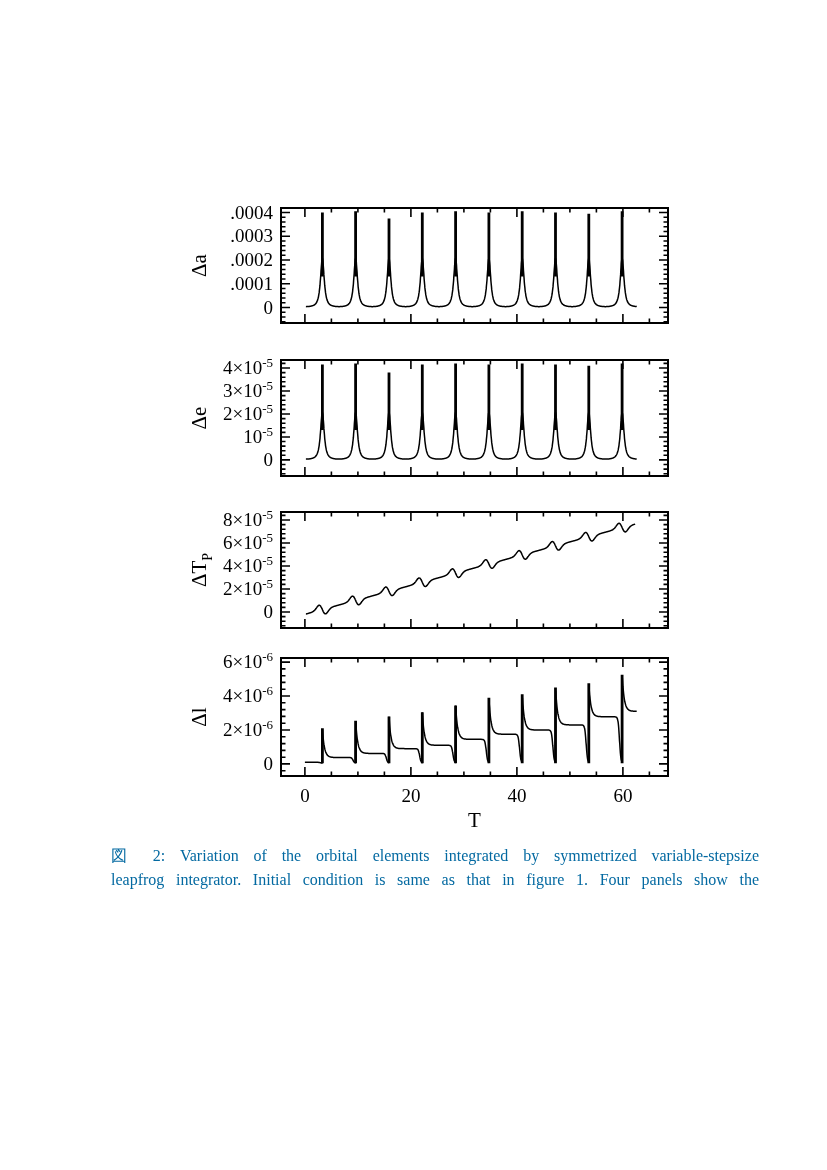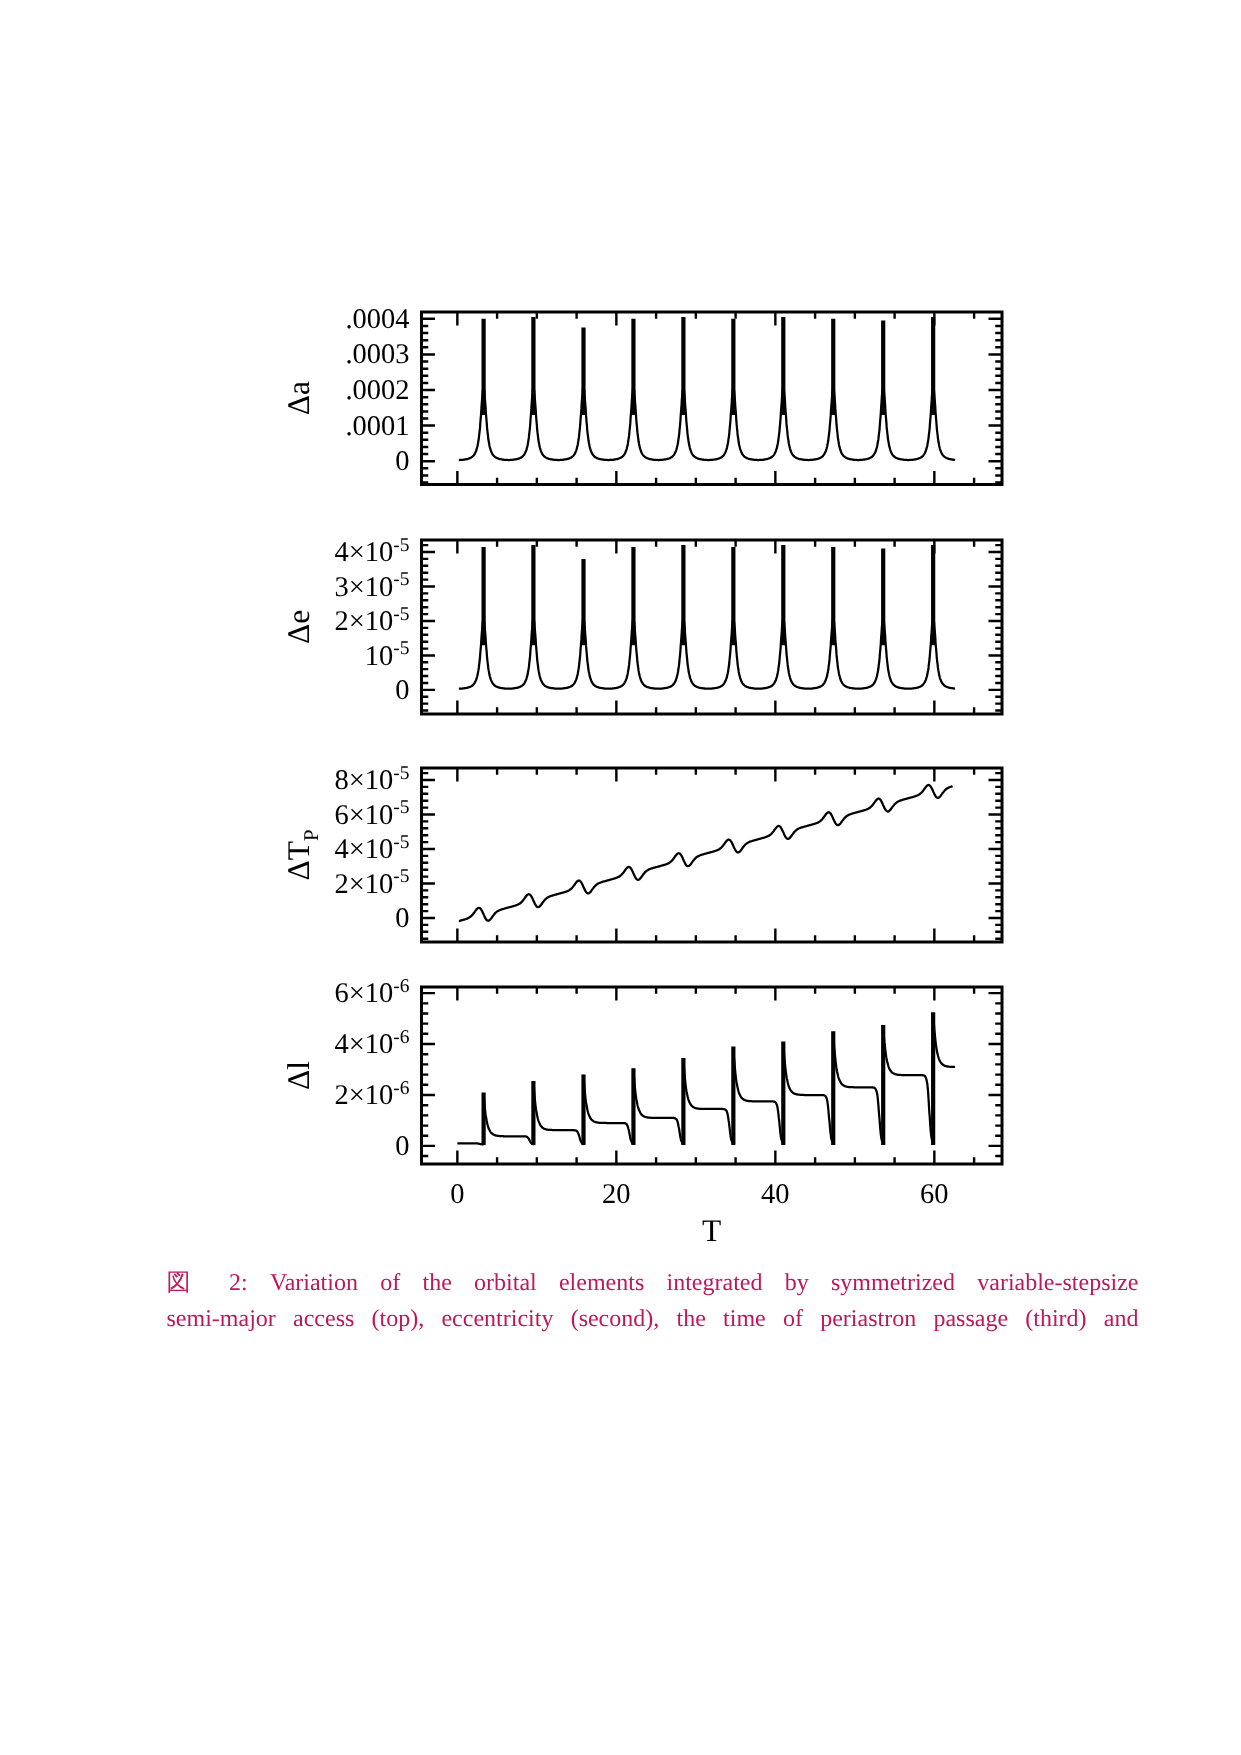--- a/index.html
+++ b/index.html
@@ -1,20 +1,20 @@
 <!DOCTYPE html>
 <html><head>
 <meta charset="utf-8">
 <style>
   html,body{margin:0;padding:0;background:#ffffff;}
   .page{position:relative;width:827px;height:1170px;background:#ffffff;overflow:hidden;
         font-family:"Liberation Serif","DejaVu Serif",serif;color:#000;}
   svg text{font-family:"Liberation Serif","DejaVu Serif",serif;fill:#000;}
   .caption{position:absolute;left:111px;top:844px;width:648px;
-           font-size:16px;line-height:23.9px;color:#be185d;}
+           font-size:16px;line-height:23.9px;color:#0369a1;}
   .cap-line{text-align:justify;text-align-last:justify;}
   .cap-line.last{text-align-last:left;}
 </style>
 </head>
 <body>
 
 <div class="page">
   <svg id="fig" width="827" height="835" viewBox="0 0 827 835">
       <g>
         <rect x="281" y="208" width="387" height="115" fill="none" stroke="#000000" stroke-width="2"></rect>
@@ -63,15 +63,15 @@
         <text x="516.9" y="802" text-anchor="middle" font-size="19">40</text>
         <text x="622.9" y="802" text-anchor="middle" font-size="19">60</text>
         <text x="474.5" y="827" text-anchor="middle" font-size="21">T</text>
         <text x="0" y="0" text-anchor="middle" font-size="21" transform="translate(206 717) rotate(-90)">Δl</text>
         <path d="M304.9 762.2L305.1 762.2L305.3 762.2L305.5 762.2L305.7 762.2L305.9 762.2L306.1 762.2L306.3 762.2L306.6 762.2L306.8 762.2L307 762.2L307.2 762.2L307.4 762.2L307.6 762.2L307.8 762.2L308 762.2L308.2 762.2L308.5 762.2L308.7 762.2L308.9 762.2L309.1 762.2L309.3 762.2L309.5 762.2L309.7 762.2L309.9 762.2L310.2 762.2L310.4 762.2L310.6 762.2L310.8 762.2L311 762.2L311.2 762.2L311.4 762.2L311.6 762.2L311.9 762.2L312.1 762.2L312.3 762.2L312.5 762.2L312.7 762.2L312.9 762.2L313.1 762.2L313.3 762.2L313.6 762.2L313.8 762.2L314 762.2L314.2 762.2L314.4 762.2L314.6 762.2L314.8 762.2L315 762.2L315.2 762.2L315.5 762.2L315.7 762.2L315.9 762.3L316.1 762.3L316.3 762.3L316.5 762.3L316.7 762.3L316.9 762.3L317.2 762.3L317.4 762.3L317.6 762.3L317.8 762.3L318 762.3L318.2 762.3L318.4 762.3L318.6 762.4L318.9 762.4L319.1 762.4L319.3 762.5L319.5 762.5L319.7 762.6L319.9 762.6L320.1 762.7L320.3 762.7L320.5 762.8L320.8 762.8L321 762.8L321.2 762.9L321.4 762.9L321.6 762.9L321.8 762.9L322 762.9L322.2 762.9L322.5 729.8L322.7 732.6L322.9 735L323.1 737.3L323.3 739.3L323.5 741.1L323.7 742.8L323.9 744.2L324.2 745.6L324.4 746.8L324.6 747.8L324.8 748.8L325 749.7L325.2 750.4L325.4 751.1L325.6 751.8L325.8 752.4L326.1 752.9L326.3 753.3L326.5 753.7L326.7 754.1L326.9 754.5L327.1 754.8L327.3 755L327.5 755.3L327.8 755.5L328 755.7L328.2 755.9L328.4 756L328.6 756.2L328.8 756.3L329 756.4L329.2 756.5L329.5 756.6L329.7 756.7L329.9 756.8L330.1 756.9L330.3 756.9L330.5 757L330.7 757L330.9 757.1L331.2 757.1L331.4 757.2L331.6 757.2L331.8 757.2L332 757.3L332.2 757.3L332.4 757.3L332.6 757.3L332.8 757.3L333.1 757.4L333.3 757.4L333.5 757.4L333.7 757.4L333.9 757.4L334.1 757.4L334.3 757.4L334.5 757.4L334.8 757.4L335 757.4L335.2 757.4L335.4 757.4L335.6 757.5L335.8 757.5L336 757.5L336.2 757.5L336.5 757.5L336.7 757.5L336.9 757.5L337.1 757.5L337.3 757.5L337.5 757.5L337.7 757.5L337.9 757.5L338.1 757.5L338.4 757.5L338.6 757.5L338.8 757.5L339 757.5L339.2 757.5L339.4 757.5L339.6 757.5L339.8 757.5L340.1 757.5L340.3 757.5L340.5 757.5L340.7 757.5L340.9 757.5L341.1 757.5L341.3 757.5L341.5 757.5L341.8 757.5L342 757.5L342.2 757.5L342.4 757.5L342.6 757.5L342.8 757.5L343 757.5L343.2 757.5L343.5 757.5L343.7 757.5L343.9 757.5L344.1 757.5L344.3 757.5L344.5 757.5L344.7 757.5L344.9 757.5L345.1 757.5L345.4 757.5L345.6 757.5L345.8 757.5L346 757.5L346.2 757.5L346.4 757.5L346.6 757.5L346.8 757.5L347.1 757.5L347.3 757.5L347.5 757.5L347.7 757.5L347.9 757.5L348.1 757.5L348.3 757.5L348.5 757.5L348.8 757.5L349 757.5L349.2 757.5L349.4 757.5L349.6 757.5L349.8 757.5L350 757.6L350.2 757.6L350.4 757.6L350.7 757.7L350.9 757.7L351.1 757.8L351.3 757.9L351.5 758.1L351.7 758.2L351.9 758.5L352.1 758.7L352.4 759L352.6 759.4L352.8 759.8L353 760.2L353.2 760.6L353.4 761L353.6 761.4L353.8 761.7L354.1 762L354.3 762.2L354.5 762.4L354.7 762.5L354.9 762.6L355.1 762.7L355.3 762.7L355.5 762.8L355.7 722.3L356 725.4L356.2 728.2L356.4 730.7L356.6 733L356.8 735.1L357 736.9L357.2 738.5L357.4 740L357.7 741.4L357.9 742.6L358.1 743.7L358.3 744.6L358.5 745.5L358.7 746.3L358.9 747L359.1 747.6L359.4 748.2L359.6 748.7L359.8 749.2L360 749.6L360.2 750L360.4 750.4L360.6 750.7L360.8 750.9L361.1 751.2L361.3 751.4L361.5 751.6L361.7 751.8L361.9 752L362.1 752.1L362.3 752.2L362.5 752.3L362.7 752.5L363 752.6L363.2 752.6L363.4 752.7L363.6 752.8L363.8 752.8L364 752.9L364.2 753L364.4 753L364.7 753L364.9 753.1L365.1 753.1L365.3 753.1L365.5 753.2L365.7 753.2L365.9 753.2L366.1 753.2L366.4 753.3L366.6 753.3L366.8 753.3L367 753.3L367.2 753.3L367.4 753.3L367.6 753.3L367.8 753.3L368 753.3L368.3 753.4L368.5 753.4L368.7 753.4L368.9 753.4L369.1 753.4L369.3 753.4L369.5 753.4L369.7 753.4L370 753.4L370.2 753.4L370.4 753.4L370.6 753.4L370.8 753.4L371 753.4L371.2 753.4L371.4 753.4L371.7 753.4L371.9 753.4L372.1 753.4L372.3 753.4L372.5 753.4L372.7 753.4L372.9 753.4L373.1 753.4L373.3 753.4L373.6 753.4L373.8 753.4L374 753.4L374.2 753.4L374.4 753.4L374.6 753.4L374.8 753.4L375 753.4L375.3 753.4L375.5 753.4L375.7 753.4L375.9 753.4L376.1 753.4L376.3 753.4L376.5 753.4L376.7 753.4L377 753.4L377.2 753.4L377.4 753.4L377.6 753.4L377.8 753.4L378 753.4L378.2 753.4L378.4 753.4L378.7 753.4L378.9 753.4L379.1 753.4L379.3 753.4L379.5 753.4L379.7 753.4L379.9 753.4L380.1 753.4L380.3 753.4L380.6 753.4L380.8 753.4L381 753.4L381.2 753.4L381.4 753.4L381.6 753.4L381.8 753.4L382 753.4L382.3 753.4L382.5 753.5L382.7 753.5L382.9 753.5L383.1 753.5L383.3 753.5L383.5 753.6L383.7 753.6L384 753.7L384.2 753.8L384.4 753.9L384.6 754.1L384.8 754.3L385 754.6L385.2 755L385.4 755.4L385.6 756L385.9 756.6L386.1 757.3L386.3 758L386.5 758.7L386.7 759.4L386.9 760.1L387.1 760.6L387.3 761.1L387.6 761.5L387.8 761.9L388 762.1L388.2 762.3L388.4 762.5L388.6 762.6L388.8 762.7L389 717.2L389.3 720.4L389.5 723.2L389.7 725.8L389.9 728L390.1 730.1L390.3 732L390.5 733.6L390.7 735.1L391 736.5L391.2 737.7L391.4 738.8L391.6 739.8L391.8 740.7L392 741.5L392.2 742.2L392.4 742.8L392.6 743.4L392.9 743.9L393.1 744.4L393.3 744.8L393.5 745.2L393.7 745.6L393.9 745.9L394.1 746.2L394.3 746.4L394.6 746.6L394.8 746.8L395 747L395.2 747.2L395.4 747.3L395.6 747.5L395.8 747.6L396 747.7L396.3 747.8L396.5 747.9L396.7 748L396.9 748L397.1 748.1L397.3 748.1L397.5 748.2L397.7 748.2L397.9 748.3L398.2 748.3L398.4 748.4L398.6 748.4L398.8 748.4L399 748.4L399.2 748.5L399.4 748.5L399.6 748.5L399.9 748.5L400.1 748.5L400.3 748.5L400.5 748.6L400.7 748.6L400.9 748.6L401.1 748.6L401.3 748.6L401.6 748.6L401.8 748.6L402 748.6L402.2 748.6L402.4 748.6L402.6 748.6L402.8 748.6L403 748.6L403.2 748.6L403.5 748.6L403.7 748.6L403.9 748.6L404.1 748.6L404.3 748.6L404.5 748.7L404.7 748.7L404.9 748.7L405.2 748.7L405.4 748.7L405.6 748.7L405.8 748.7L406 748.7L406.2 748.7L406.4 748.7L406.6 748.7L406.9 748.7L407.1 748.7L407.3 748.7L407.5 748.7L407.7 748.7L407.9 748.7L408.1 748.7L408.3 748.7L408.6 748.7L408.8 748.7L409 748.7L409.2 748.7L409.4 748.7L409.6 748.7L409.8 748.7L410 748.7L410.2 748.7L410.5 748.7L410.7 748.7L410.9 748.7L411.1 748.7L411.3 748.7L411.5 748.7L411.7 748.7L411.9 748.7L412.2 748.7L412.4 748.7L412.6 748.7L412.8 748.7L413 748.7L413.2 748.7L413.4 748.7L413.6 748.7L413.9 748.7L414.1 748.7L414.3 748.7L414.5 748.7L414.7 748.7L414.9 748.7L415.1 748.7L415.3 748.7L415.5 748.7L415.8 748.7L416 748.7L416.2 748.8L416.4 748.8L416.6 748.8L416.8 748.9L417 749L417.2 749.1L417.5 749.2L417.7 749.4L417.9 749.7L418.1 750L418.3 750.5L418.5 751L418.7 751.7L418.9 752.5L419.2 753.4L419.4 754.4L419.6 755.5L419.8 756.6L420 757.7L420.2 758.6L420.4 759.5L420.6 760.2L420.9 760.8L421.1 761.3L421.3 761.7L421.5 762L421.7 762.3L421.9 762.4L422.1 762.6L422.3 713L422.5 716.2L422.8 719.1L423 721.8L423.2 724.1L423.4 726.2L423.6 728.1L423.8 729.8L424 731.4L424.2 732.8L424.5 734L424.7 735.1L424.9 736.2L425.1 737.1L425.3 737.9L425.5 738.6L425.7 739.3L425.9 739.9L426.2 740.4L426.4 740.9L426.6 741.3L426.8 741.7L427 742.1L427.2 742.4L427.4 742.7L427.6 742.9L427.8 743.2L428.1 743.4L428.3 743.6L428.5 743.7L428.7 743.9L428.9 744L429.1 744.2L429.3 744.3L429.5 744.4L429.8 744.5L430 744.5L430.2 744.6L430.4 744.7L430.6 744.7L430.8 744.8L431 744.8L431.2 744.9L431.5 744.9L431.7 745L431.9 745L432.1 745L432.3 745L432.5 745.1L432.7 745.1L432.9 745.1L433.1 745.1L433.4 745.1L433.6 745.1L433.8 745.2L434 745.2L434.2 745.2L434.4 745.2L434.6 745.2L434.8 745.2L435.1 745.2L435.3 745.2L435.5 745.2L435.7 745.2L435.9 745.2L436.1 745.2L436.3 745.2L436.5 745.2L436.8 745.2L437 745.2L437.2 745.2L437.4 745.3L437.6 745.3L437.8 745.3L438 745.3L438.2 745.3L438.5 745.3L438.7 745.3L438.9 745.3L439.1 745.3L439.3 745.3L439.5 745.3L439.7 745.3L439.9 745.3L440.1 745.3L440.4 745.3L440.6 745.3L440.8 745.3L441 745.3L441.2 745.3L441.4 745.3L441.6 745.3L441.8 745.3L442.1 745.3L442.3 745.3L442.5 745.3L442.7 745.3L442.9 745.3L443.1 745.3L443.3 745.3L443.5 745.3L443.8 745.3L444 745.3L444.2 745.3L444.4 745.3L444.6 745.3L444.8 745.3L445 745.3L445.2 745.3L445.4 745.3L445.7 745.3L445.9 745.3L446.1 745.3L446.3 745.3L446.5 745.3L446.7 745.3L446.9 745.3L447.1 745.3L447.4 745.3L447.6 745.3L447.8 745.3L448 745.3L448.2 745.3L448.4 745.3L448.6 745.3L448.8 745.3L449.1 745.3L449.3 745.4L449.5 745.4L449.7 745.4L449.9 745.5L450.1 745.6L450.3 745.7L450.5 745.8L450.7 746L451 746.2L451.2 746.6L451.4 747L451.6 747.5L451.8 748.2L452 749L452.2 750L452.4 751.2L452.7 752.4L452.9 753.8L453.1 755.1L453.3 756.4L453.5 757.6L453.7 758.7L453.9 759.6L454.1 760.4L454.4 761L454.6 761.4L454.8 761.8L455 762.1L455.2 762.3L455.4 762.5L455.6 706.3L455.8 709.6L456.1 712.5L456.3 715.2L456.5 717.6L456.7 719.8L456.9 721.7L457.1 723.5L457.3 725.1L457.5 726.5L457.7 727.8L458 728.9L458.2 730L458.4 730.9L458.6 731.7L458.8 732.5L459 733.2L459.2 733.8L459.4 734.4L459.7 734.9L459.9 735.3L460.1 735.7L460.3 736.1L460.5 736.4L460.7 736.7L460.9 736.9L461.1 737.2L461.4 737.4L461.6 737.6L461.8 737.8L462 737.9L462.2 738.1L462.4 738.2L462.6 738.3L462.8 738.4L463 738.5L463.3 738.6L463.5 738.7L463.7 738.7L463.9 738.8L464.1 738.8L464.3 738.9L464.5 738.9L464.7 739L465 739L465.2 739L465.4 739.1L465.6 739.1L465.8 739.1L466 739.1L466.2 739.2L466.4 739.2L466.7 739.2L466.9 739.2L467.1 739.2L467.3 739.2L467.5 739.2L467.7 739.2L467.9 739.3L468.1 739.3L468.4 739.3L468.6 739.3L468.8 739.3L469 739.3L469.2 739.3L469.4 739.3L469.6 739.3L469.8 739.3L470 739.3L470.3 739.3L470.5 739.3L470.7 739.3L470.9 739.3L471.1 739.3L471.3 739.3L471.5 739.3L471.7 739.3L472 739.3L472.2 739.3L472.4 739.3L472.6 739.3L472.8 739.3L473 739.3L473.2 739.3L473.4 739.3L473.7 739.3L473.9 739.3L474.1 739.3L474.3 739.3L474.5 739.3L474.7 739.3L474.9 739.3L475.1 739.3L475.3 739.3L475.6 739.3L475.8 739.3L476 739.3L476.2 739.3L476.4 739.3L476.6 739.3L476.8 739.3L477 739.3L477.3 739.3L477.5 739.3L477.7 739.3L477.9 739.3L478.1 739.3L478.3 739.3L478.5 739.3L478.7 739.3L479 739.3L479.2 739.3L479.4 739.3L479.6 739.3L479.8 739.3L480 739.3L480.2 739.3L480.4 739.3L480.6 739.3L480.9 739.3L481.1 739.3L481.3 739.3L481.5 739.3L481.7 739.4L481.9 739.4L482.1 739.4L482.3 739.4L482.6 739.4L482.8 739.5L483 739.5L483.2 739.6L483.4 739.7L483.6 739.8L483.8 740L484 740.2L484.3 740.5L484.5 740.9L484.7 741.5L484.9 742.1L485.1 743L485.3 744.1L485.5 745.3L485.7 746.8L486 748.5L486.2 750.2L486.4 752L486.6 753.8L486.8 755.5L487 756.9L487.2 758.2L487.4 759.3L487.6 760.1L487.9 760.8L488.1 761.3L488.3 761.7L488.5 762L488.7 762.3L488.9 762.4L489.1 701.4L489.3 704.7L489.6 707.6L489.8 710.3L490 712.7L490.2 714.8L490.4 716.8L490.6 718.5L490.8 720.1L491 721.5L491.3 722.8L491.5 723.9L491.7 724.9L491.9 725.9L492.1 726.7L492.3 727.5L492.5 728.1L492.7 728.7L492.9 729.3L493.2 729.8L493.4 730.2L493.6 730.6L493.8 731L494 731.3L494.2 731.6L494.4 731.9L494.6 732.1L494.9 732.3L495.1 732.5L495.3 732.7L495.5 732.8L495.7 733L495.9 733.1L496.1 733.2L496.3 733.3L496.6 733.4L496.8 733.5L497 733.6L497.2 733.6L497.4 733.7L497.6 733.7L497.8 733.8L498 733.8L498.3 733.9L498.5 733.9L498.7 733.9L498.9 734L499.1 734L499.3 734L499.5 734L499.7 734.1L499.9 734.1L500.2 734.1L500.4 734.1L500.6 734.1L500.8 734.1L501 734.1L501.2 734.2L501.4 734.2L501.6 734.2L501.9 734.2L502.1 734.2L502.3 734.2L502.5 734.2L502.7 734.2L502.9 734.2L503.1 734.2L503.3 734.2L503.6 734.2L503.8 734.2L504 734.2L504.2 734.2L504.4 734.2L504.6 734.2L504.8 734.2L505 734.2L505.2 734.2L505.5 734.2L505.7 734.2L505.9 734.2L506.1 734.2L506.3 734.2L506.5 734.2L506.7 734.2L506.9 734.2L507.2 734.2L507.4 734.2L507.6 734.2L507.8 734.2L508 734.2L508.2 734.2L508.4 734.2L508.6 734.2L508.9 734.2L509.1 734.2L509.3 734.2L509.5 734.2L509.7 734.2L509.9 734.2L510.1 734.2L510.3 734.2L510.5 734.2L510.8 734.2L511 734.2L511.2 734.2L511.4 734.2L511.6 734.2L511.8 734.2L512 734.2L512.2 734.2L512.5 734.2L512.7 734.2L512.9 734.2L513.1 734.2L513.3 734.2L513.5 734.2L513.7 734.2L513.9 734.2L514.2 734.2L514.4 734.2L514.6 734.3L514.8 734.3L515 734.3L515.2 734.3L515.4 734.3L515.6 734.3L515.9 734.4L516.1 734.4L516.3 734.5L516.5 734.6L516.7 734.7L516.9 734.8L517.1 735L517.3 735.3L517.5 735.7L517.8 736.2L518 736.8L518.2 737.7L518.4 738.7L518.6 740L518.8 741.5L519 743.3L519.2 745.3L519.5 747.5L519.7 749.7L519.9 751.8L520.1 753.8L520.3 755.6L520.5 757.2L520.7 758.5L520.9 759.5L521.2 760.3L521.4 761L521.6 761.5L521.8 761.8L522 762.1L522.2 762.3L522.4 697.9L522.6 701.1L522.8 704L523.1 706.6L523.3 708.9L523.5 711L523.7 712.9L523.9 714.6L524.1 716.2L524.3 717.5L524.5 718.8L524.8 719.9L525 720.9L525.2 721.8L525.4 722.6L525.6 723.4L525.8 724L526 724.6L526.2 725.2L526.5 725.6L526.7 726.1L526.9 726.5L527.1 726.8L527.3 727.1L527.5 727.4L527.7 727.7L527.9 727.9L528.1 728.1L528.4 728.3L528.6 728.5L528.8 728.6L529 728.8L529.2 728.9L529.4 729L529.6 729.1L529.8 729.2L530.1 729.3L530.3 729.3L530.5 729.4L530.7 729.5L530.9 729.5L531.1 729.6L531.3 729.6L531.5 729.6L531.8 729.7L532 729.7L532.2 729.7L532.4 729.8L532.6 729.8L532.8 729.8L533 729.8L533.2 729.8L533.5 729.9L533.7 729.9L533.9 729.9L534.1 729.9L534.3 729.9L534.5 729.9L534.7 729.9L534.9 729.9L535.1 729.9L535.4 729.9L535.6 729.9L535.8 729.9L536 730L536.2 730L536.4 730L536.6 730L536.8 730L537.1 730L537.3 730L537.5 730L537.7 730L537.9 730L538.1 730L538.3 730L538.5 730L538.8 730L539 730L539.2 730L539.4 730L539.6 730L539.8 730L540 730L540.2 730L540.4 730L540.7 730L540.9 730L541.1 730L541.3 730L541.5 730L541.7 730L541.9 730L542.1 730L542.4 730L542.6 730L542.8 730L543 730L543.2 730L543.4 730L543.6 730L543.8 730L544.1 730L544.3 730L544.5 730L544.7 730L544.9 730L545.1 730L545.3 730L545.5 730L545.8 730L546 730L546.2 730L546.4 730L546.6 730L546.8 730L547 730L547.2 730L547.4 730L547.7 730L547.9 730L548.1 730L548.3 730L548.5 730L548.7 730.1L548.9 730.1L549.1 730.1L549.4 730.2L549.6 730.3L549.8 730.4L550 730.5L550.2 730.7L550.4 730.9L550.6 731.2L550.8 731.7L551.1 732.2L551.3 733L551.5 733.9L551.7 735.1L551.9 736.6L552.1 738.4L552.3 740.4L552.5 742.7L552.7 745.2L553 747.7L553.2 750.2L553.4 752.5L553.6 754.6L553.8 756.3L554 757.8L554.2 759L554.4 759.9L554.7 760.7L554.9 761.2L555.1 761.7L555.3 762L555.5 762.2L555.7 691.3L555.9 694.6L556.1 697.7L556.4 700.4L556.6 702.8L556.8 705L557 707L557.2 708.8L557.4 710.4L557.6 711.9L557.8 713.2L558 714.3L558.3 715.4L558.5 716.3L558.7 717.2L558.9 718L559.1 718.7L559.3 719.3L559.5 719.8L559.7 720.3L560 720.8L560.2 721.2L560.4 721.6L560.6 721.9L560.8 722.2L561 722.5L561.2 722.7L561.4 722.9L561.7 723.1L561.9 723.3L562.1 723.5L562.3 723.6L562.5 723.7L562.7 723.9L562.9 724L563.1 724.1L563.4 724.1L563.6 724.2L563.8 724.3L564 724.3L564.2 724.4L564.4 724.4L564.6 724.5L564.8 724.5L565 724.6L565.3 724.6L565.5 724.6L565.7 724.7L565.9 724.7L566.1 724.7L566.3 724.7L566.5 724.7L566.7 724.8L567 724.8L567.2 724.8L567.4 724.8L567.6 724.8L567.8 724.8L568 724.8L568.2 724.8L568.4 724.8L568.7 724.8L568.9 724.8L569.1 724.9L569.3 724.9L569.5 724.9L569.7 724.9L569.9 724.9L570.1 724.9L570.3 724.9L570.6 724.9L570.8 724.9L571 724.9L571.2 724.9L571.4 724.9L571.6 724.9L571.8 724.9L572 724.9L572.3 724.9L572.5 724.9L572.7 724.9L572.9 724.9L573.1 724.9L573.3 724.9L573.5 724.9L573.7 724.9L574 724.9L574.2 724.9L574.4 724.9L574.6 724.9L574.8 724.9L575 724.9L575.2 724.9L575.4 724.9L575.7 724.9L575.9 724.9L576.1 724.9L576.3 724.9L576.5 724.9L576.7 724.9L576.9 724.9L577.1 724.9L577.3 724.9L577.6 724.9L577.8 724.9L578 724.9L578.2 724.9L578.4 724.9L578.6 724.9L578.8 724.9L579 724.9L579.3 724.9L579.5 724.9L579.7 724.9L579.9 724.9L580.1 724.9L580.3 724.9L580.5 724.9L580.7 724.9L581 724.9L581.2 724.9L581.4 724.9L581.6 724.9L581.8 725L582 725L582.2 725L582.4 725.1L582.6 725.1L582.9 725.2L583.1 725.3L583.3 725.5L583.5 725.7L583.7 726L583.9 726.3L584.1 726.8L584.3 727.5L584.6 728.3L584.8 729.4L585 730.8L585.2 732.5L585.4 734.6L585.6 736.9L585.8 739.6L586 742.5L586.3 745.4L586.5 748.2L586.7 750.9L586.9 753.3L587.1 755.3L587.3 757L587.5 758.4L587.7 759.5L587.9 760.3L588.2 761L588.4 761.5L588.6 761.9L588.8 762.1L589 686.6L589.2 689.6L589.4 692.4L589.6 694.8L589.9 697L590.1 699L590.3 700.7L590.5 702.3L590.7 703.8L590.9 705.1L591.1 706.2L591.3 707.3L591.6 708.2L591.8 709.1L592 709.8L592.2 710.5L592.4 711.2L592.6 711.7L592.8 712.2L593 712.7L593.3 713.1L593.5 713.4L593.7 713.8L593.9 714.1L594.1 714.3L594.3 714.6L594.5 714.8L594.7 715L594.9 715.2L595.2 715.3L595.4 715.5L595.6 715.6L595.8 715.7L596 715.8L596.2 715.9L596.4 716L596.6 716.1L596.9 716.1L597.1 716.2L597.3 716.2L597.5 716.3L597.7 716.3L597.9 716.4L598.1 716.4L598.3 716.5L598.6 716.5L598.8 716.5L599 716.5L599.2 716.6L599.4 716.6L599.6 716.6L599.8 716.6L600 716.6L600.2 716.6L600.5 716.6L600.7 716.7L600.9 716.7L601.1 716.7L601.3 716.7L601.5 716.7L601.7 716.7L601.9 716.7L602.2 716.7L602.4 716.7L602.6 716.7L602.8 716.7L603 716.7L603.2 716.7L603.4 716.7L603.6 716.7L603.9 716.7L604.1 716.7L604.3 716.7L604.5 716.7L604.7 716.7L604.9 716.7L605.1 716.7L605.3 716.7L605.5 716.7L605.8 716.7L606 716.7L606.2 716.7L606.4 716.7L606.6 716.7L606.8 716.7L607 716.7L607.2 716.7L607.5 716.7L607.7 716.7L607.9 716.7L608.1 716.7L608.3 716.7L608.5 716.7L608.7 716.7L608.9 716.7L609.2 716.7L609.4 716.7L609.6 716.7L609.8 716.7L610 716.7L610.2 716.7L610.4 716.7L610.6 716.7L610.9 716.7L611.1 716.7L611.3 716.7L611.5 716.7L611.7 716.7L611.9 716.7L612.1 716.7L612.3 716.7L612.5 716.7L612.8 716.7L613 716.7L613.2 716.8L613.4 716.8L613.6 716.8L613.8 716.8L614 716.8L614.2 716.8L614.5 716.8L614.7 716.8L614.9 716.8L615.1 716.8L615.3 716.9L615.5 716.9L615.7 716.9L615.9 717L616.2 717.1L616.4 717.2L616.6 717.4L616.8 717.6L617 718L617.2 718.4L617.4 718.9L617.6 719.7L617.8 720.6L618.1 721.9L618.3 723.5L618.5 725.4L618.7 727.8L618.9 730.6L619.1 733.8L619.3 737.2L619.5 740.7L619.8 744.2L620 747.5L620.2 750.5L620.4 753.1L620.6 755.3L620.8 757L621 758.4L621.2 759.5L621.5 760.4L621.7 761L621.9 761.5L622.1 761.9L622.3 677.6L622.5 680.9L622.7 684L622.9 686.7L623.2 689.2L623.4 691.4L623.6 693.4L623.8 695.2L624 696.8L624.2 698.2L624.4 699.5L624.6 700.7L624.8 701.8L625.1 702.7L625.3 703.6L625.5 704.4L625.7 705.1L625.9 705.7L626.1 706.2L626.3 706.7L626.5 707.2L626.8 707.6L627 708L627.2 708.3L627.4 708.6L627.6 708.9L627.8 709.1L628 709.3L628.2 709.5L628.5 709.7L628.7 709.9L628.9 710L629.1 710.2L629.3 710.3L629.5 710.4L629.7 710.5L629.9 710.5L630.1 710.6L630.4 710.7L630.6 710.8L630.8 710.8L631 710.9L631.2 710.9L631.4 710.9L631.6 711L631.8 711L632.1 711L632.3 711.1L632.5 711.1L632.7 711.1L632.9 711.1L633.1 711.2L633.3 711.2L633.5 711.2L633.8 711.2L634 711.2L634.2 711.2L634.4 711.2L634.6 711.2L634.8 711.2L635 711.3L635.2 711.3L635.4 711.3L635.7 711.3L635.9 711.3L636.1 711.3L636.3 711.3L636.5 711.3L636.7 711.3" stroke="#000000" stroke-width="1.5" fill="none" stroke-linejoin="round"></path>
         <path d="M322.4 763.3V728.3M355.6 763.3V720.7M389 763.3V716.4M422.3 763.3V712.2M455.6 763.3V705.4M488.9 763.3V697.7M522.2 763.3V694.3M555.5 763.3V687.5M588.8 763.3V683.3M622.1 763.3V674.8" stroke="#000000" stroke-width="2.8" fill="none"></path>
       </g>
     </svg>
   <div class="caption">
     <div class="cap-line">図 2:  Variation of the orbital elements integrated by symmetrized variable-stepsize</div>
-    <div class="cap-line">semi-major access (top), eccentricity (second), the time of periastron passage (third) and</div>
+    <div class="cap-line">leapfrog integrator.  Initial condition is same as that in figure 1.  Four panels show the</div>
   </div>
 </div>
 
 </body></html>

